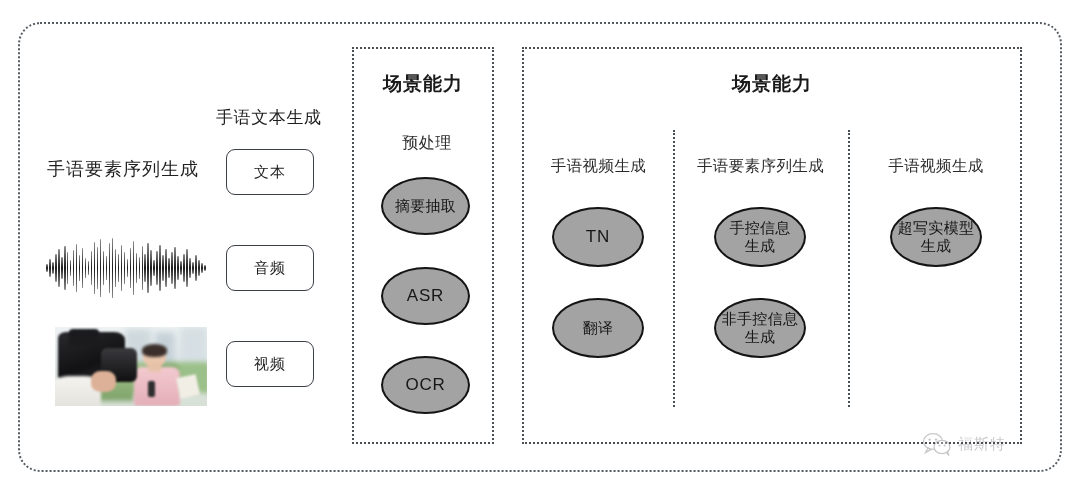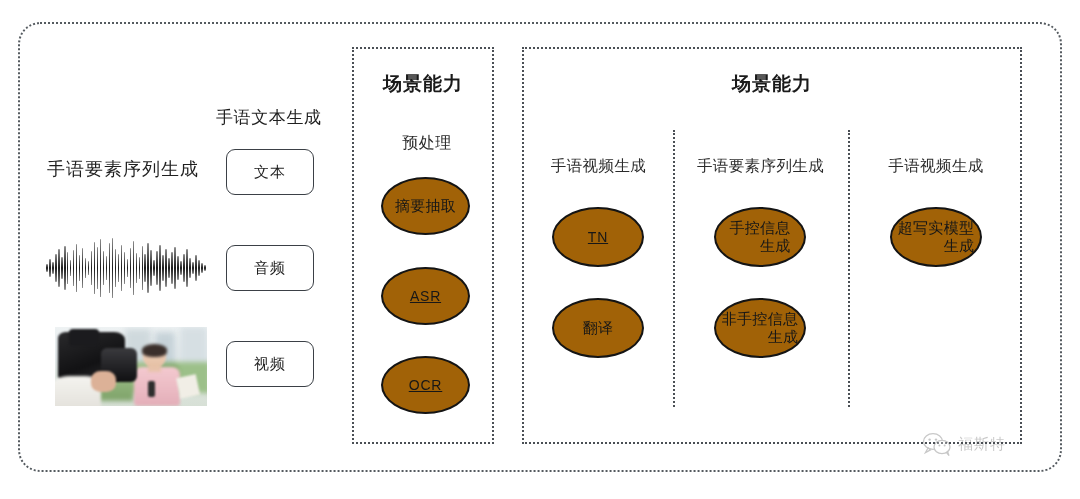--- a/index.html
+++ b/index.html
@@ -110,33 +110,32 @@
 
   
   .ellipse {
     position: absolute;
     box-sizing: border-box;
     border: 2.3px solid #141414;
     border-radius: 50%;
     display: flex;
     align-items: center;
     justify-content: center;
-    text-align: right;
+    text-align: center;
     line-height: 1.18;
-    background: #a16207;
+    background: #a3a3a3;
   }
   .ellipse .el-label {
     font-size: 15px;
     color: #171717;
     letter-spacing: 0.3px;
   }
   .ellipse.latin .el-label {
-    font-size: 14px;
+    font-size: 17px;
     letter-spacing: 0.8px;
-    text-decoration: underline;
   }
 
   
   #panel-scenario .ellipse {
     left: 27px;
     width: 89px;
     height: 58px;
   }
   #ell-scn-0 { top: 128px; }
   #ell-scn-1 { top: 218px; }

